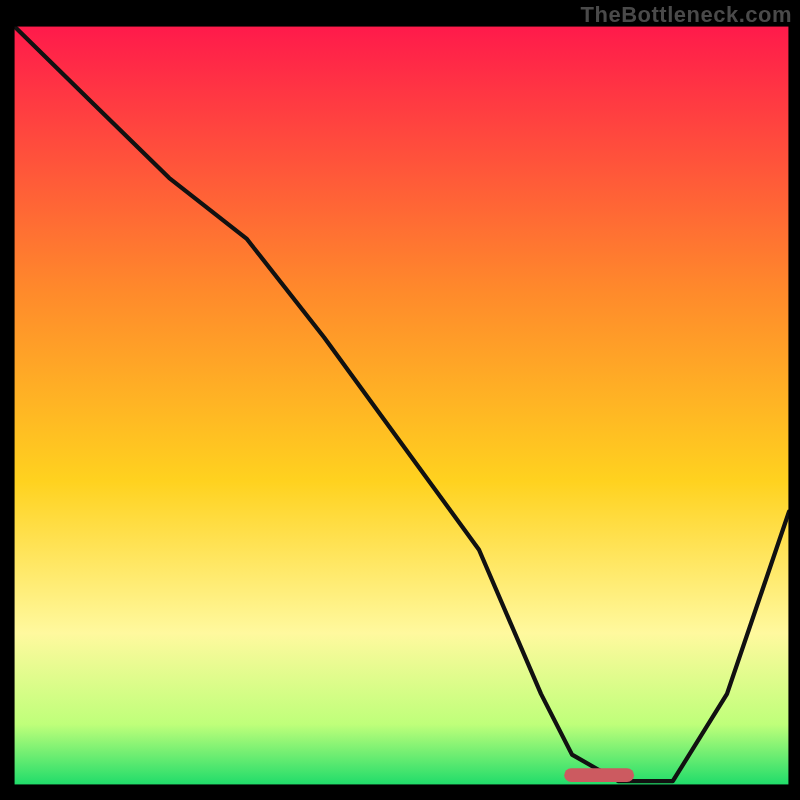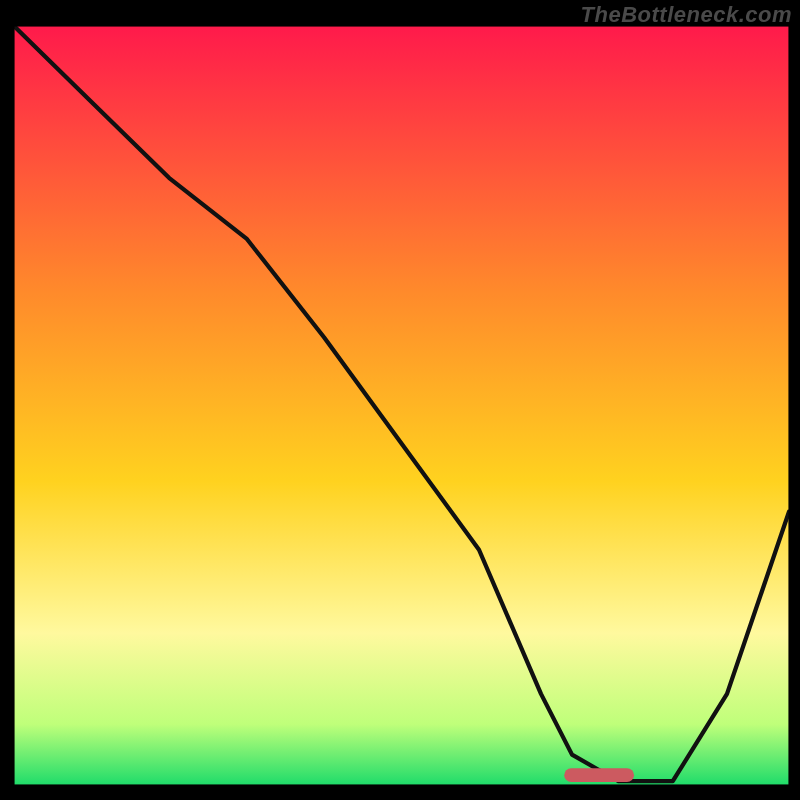--- a/index.html
+++ b/index.html
@@ -7,21 +7,20 @@
     padding: 0;
     width: 800px;
     height: 800px;
     background: #000;
     font-family: Arial, Helvetica, sans-serif;
   }
   .stage {
     position: relative;
     width: 800px;
     height: 800px;
-    font-style: italic;
   }
   .watermark {
     position: absolute;
     top: 2px;
     right: 8px;
     color: #4a4a4a;
     font-size: 22px;
     font-weight: bold;
     letter-spacing: 0.5px;
     z-index: 5;

